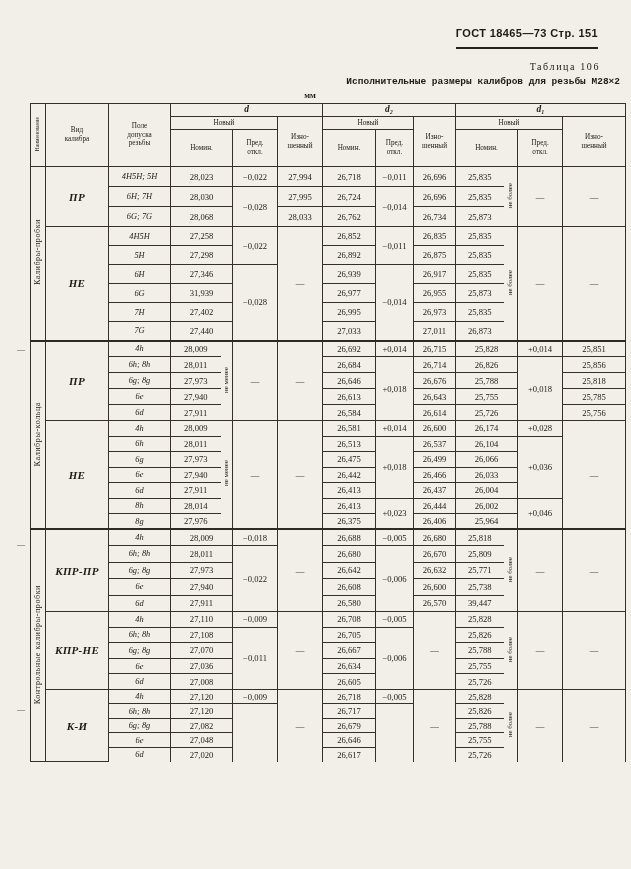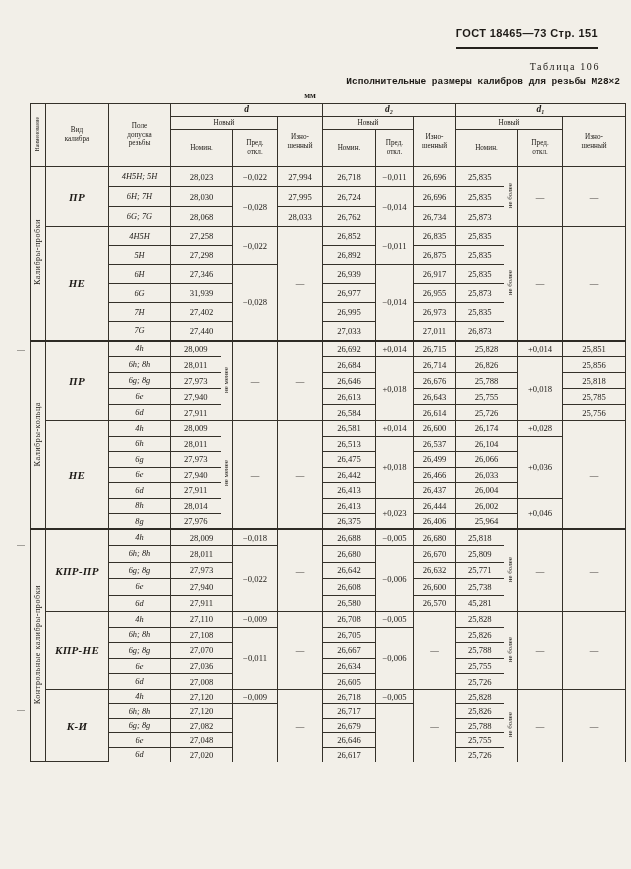--- a/index.html
+++ b/index.html
@@ -355,21 +355,21 @@
     <td class="val" colspan="2">27,940</td>
     <td class="val">26,608</td>
     <td class="val">26,600</td>
     <td class="val nb">25,738</td>
   </tr>
   <tr class="rk1">
     <td class="tol">6d</td>
     <td class="val" colspan="2">27,911</td>
     <td class="val">26,580</td>
     <td class="val">26,570</td>
-    <td class="val nb">45,281</td>
+    <td class="val nb">39,447</td>
   </tr>
 
   <tr class="rk2">
     <td class="kind" rowspan="5">КПР-НЕ</td>
     <td class="tol">4h</td>
     <td class="val" colspan="2">27,110</td>
     <td class="val">−0,009</td>
     <td class="val" rowspan="5">—</td>
     <td class="val">26,708</td>
     <td class="val">−0,005</td>

